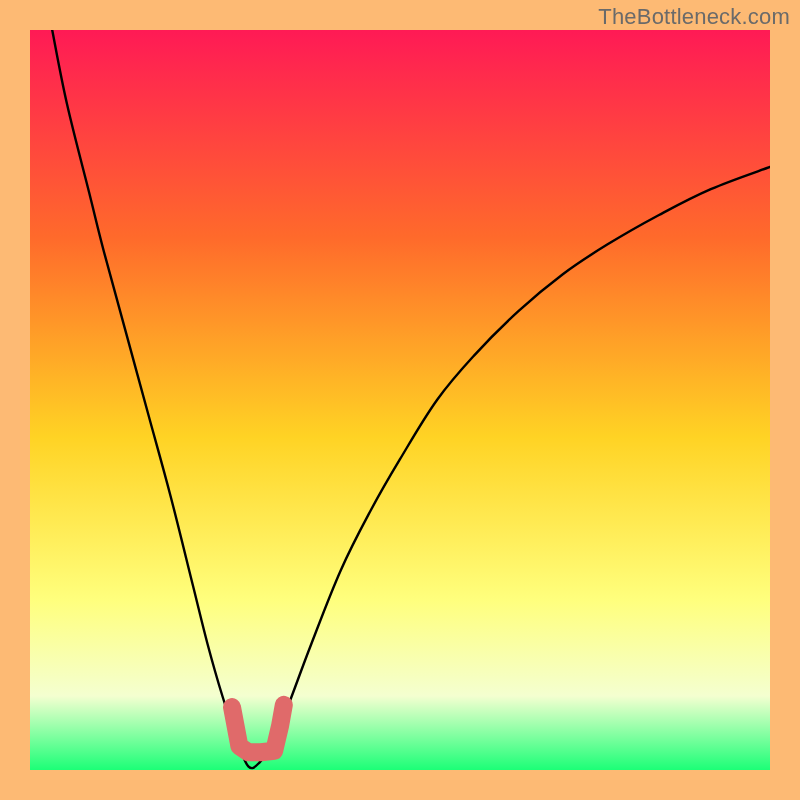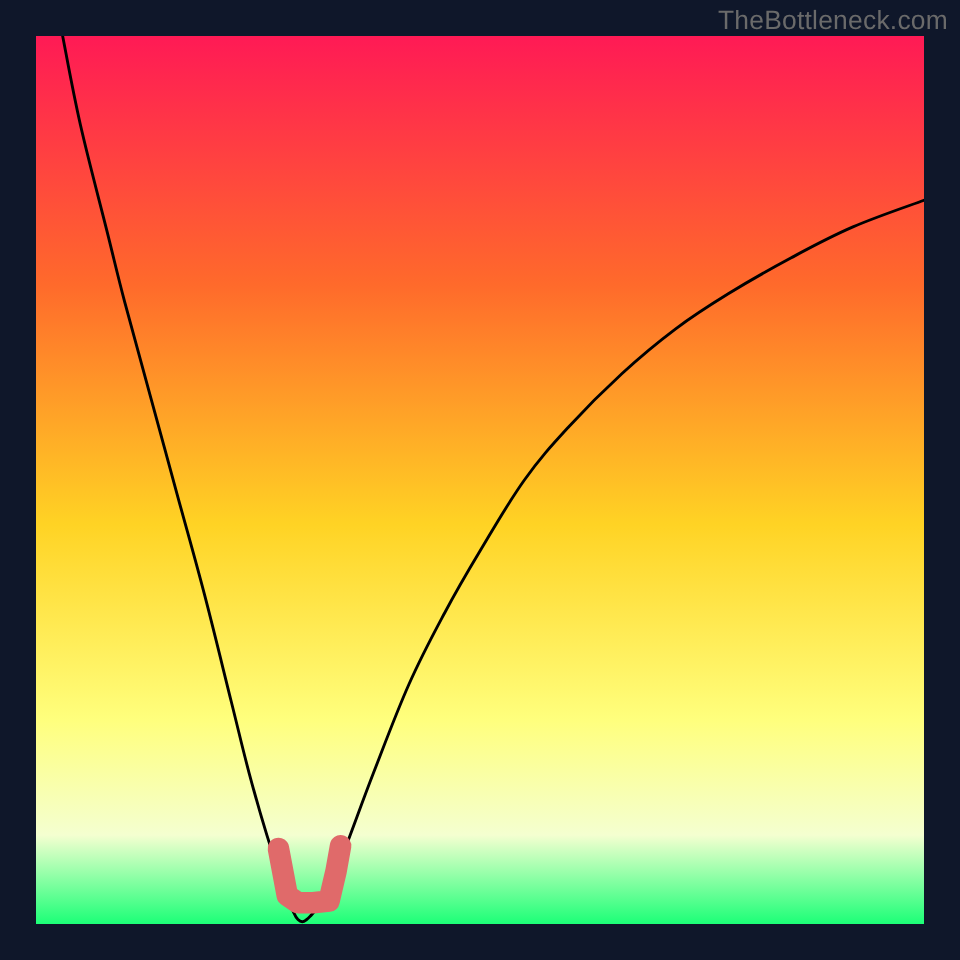--- a/index.html
+++ b/index.html
@@ -6,21 +6,21 @@
     margin: 0;
     padding: 0;
     width: 800px;
     height: 800px;
     overflow: hidden;
     font-family: Arial, Helvetica, sans-serif;
   }
   .frame {
     width: 800px;
     height: 800px;
-    background: #0f172a;
+    background: #fdba74;
     position: relative;
   }
   .watermark {
     position: absolute;
     top: 4px;
     right: 10px;
     color: #6a6a6a;
     font-size: 22px;
     font-weight: 500;
     letter-spacing: 0.2px;

